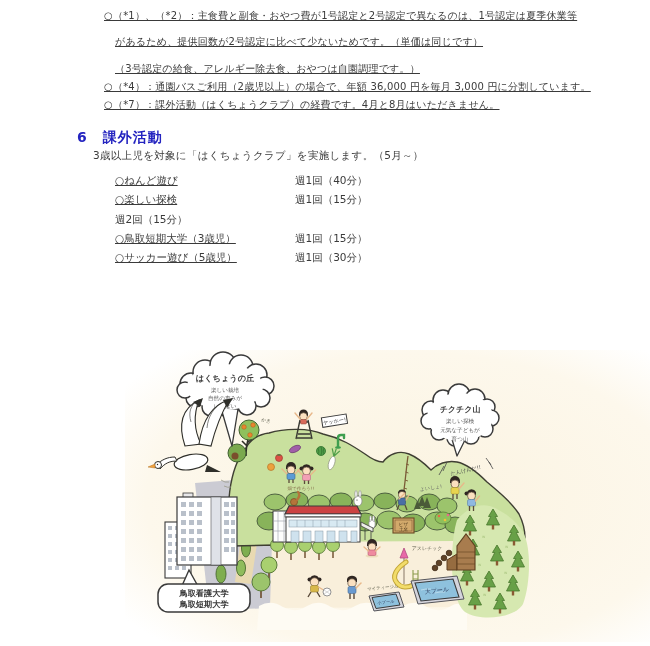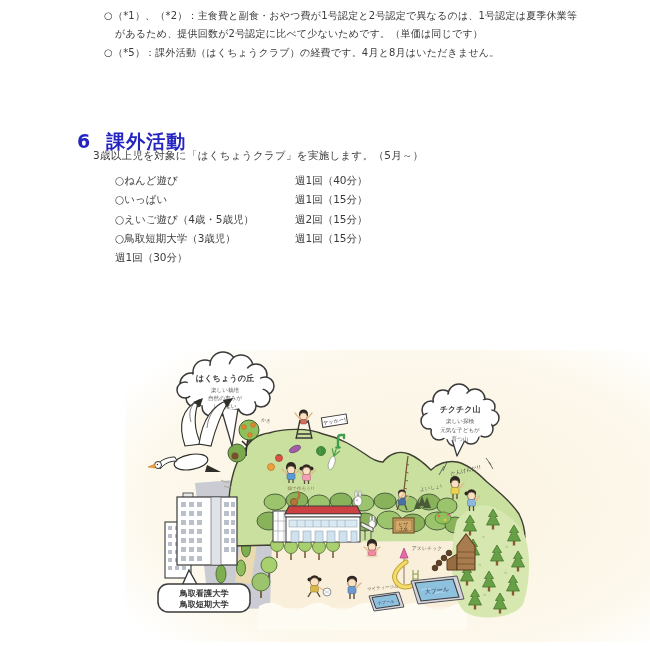--- a/index.html
+++ b/index.html
@@ -1,67 +1,69 @@
 <!DOCTYPE html>
 <html><head>
 <meta charset="utf-8">
 <style>
   html,body{margin:0;padding:0;background:#ffffff;}
   .page{
     position:relative;width:650px;height:646px;background:#ffffff;overflow:hidden;
     font-family:"DejaVu Sans","Liberation Sans",sans-serif;color:#3a3a3a;
   }
-  .notes{position:absolute;left:104px;top:7px;width:530px;font-size:10px;line-height:18.3px;letter-spacing:0.2px;}
+  .notes{position:absolute;left:104px;top:7px;width:530px;font-size:10px;line-height:18.3px;letter-spacing:0.2px;text-decoration:underline;}
   .note-line{white-space:nowrap;}
-  .note-line.indent{padding-left:11px;}
-  .section-heading{position:absolute;left:77px;top:129px;font-size:19px;font-weight:bold;letter-spacing:1px;}
+  .note-line.indent{padding-left:11px;margin-top:8px;}
+  .section-heading{position:absolute;left:77px;top:129px;font-size:14px;font-weight:bold;letter-spacing:1px;}
   .section-heading .num{margin-right:15px;}
   .section-intro{position:absolute;left:93px;top:149px;font-size:10.5px;letter-spacing:0.3px;text-align:center;}
   .activities{position:absolute;left:115px;top:171px;font-size:10.5px;}
   .act-row{display:flex;height:19.3px;line-height:19.3px;}
-  .act-name{width:180px;white-space:nowrap;}
+  .act-name{width:180px;white-space:nowrap;text-decoration:underline;}
   .act-freq{white-space:nowrap;}
   .illustration-wrap{position:absolute;left:125px;top:350px;width:525px;height:292px;}
   svg text{font-family:"DejaVu Sans","Liberation Sans",sans-serif;}
 </style>
 </head>
 <body>
 
 <div class="page">
 
   <div class="notes">
     <div class="note-line">○（*1）、（*2）：主食費と副食・おやつ費が1号認定と2号認定で異なるのは、1号認定は夏季休業等</div>
     <div class="note-line indent">があるため、提供回数が2号認定に比べて少ないためです。（単価は同じです）</div>
-    <div class="note-line">○（*5）：課外活動（はくちょうクラブ）の経費です。4月と8月はいただきません。</div>
+    <div class="note-line indent">（3号認定の給食、アレルギー除去食、おやつは自園調理です。）</div>
+    <div class="note-line">○（*4）：通園バスご利用（2歳児以上）の場合で、年額 36,000 円を毎月 3,000 円に分割しています。</div>
+    <div class="note-line">○（*7）：課外活動（はくちょうクラブ）の経費です。4月と8月はいただきません。</div>
   </div>
 
   <div class="section-heading" style="color:#2424c0;">
     <span class="num">6</span><span>課外活動</span>
   </div>
 
   <div class="section-intro">3歳以上児を対象に「はくちょうクラブ」を実施します。（5月～）</div>
 
   <div class="activities">
     <div class="act-row">
       <span class="act-name">○ねんど遊び</span>
       <span class="act-freq">週1回（40分）</span>
     </div>
     <div class="act-row">
-      <span class="act-name">○いっぱい</span>
+      <span class="act-name">○楽しい探検</span>
       <span class="act-freq">週1回（15分）</span>
     </div>
     <div class="act-row">
-      <span class="act-name">○えいご遊び（4歳・5歳児）</span>
       <span class="act-freq">週2回（15分）</span>
     </div>
     <div class="act-row">
       <span class="act-name">○鳥取短期大学（3歳児）</span>
       <span class="act-freq">週1回（15分）</span>
     </div>
     <div class="act-row">
+      <span class="act-name">○サッカー遊び（5歳児）</span>
       <span class="act-freq">週1回（30分）</span>
     </div>
   </div>
 
   <div class="illustration-wrap">
   <svg width="525" height="292" viewBox="0 0 525 292">
     <defs>
       <radialGradient id="bg" cx="55%" cy="52%" r="68%">
         <stop offset="0%" stop-color="#fbf3e0"></stop>
         <stop offset="75%" stop-color="#fdf8ec"></stop>

